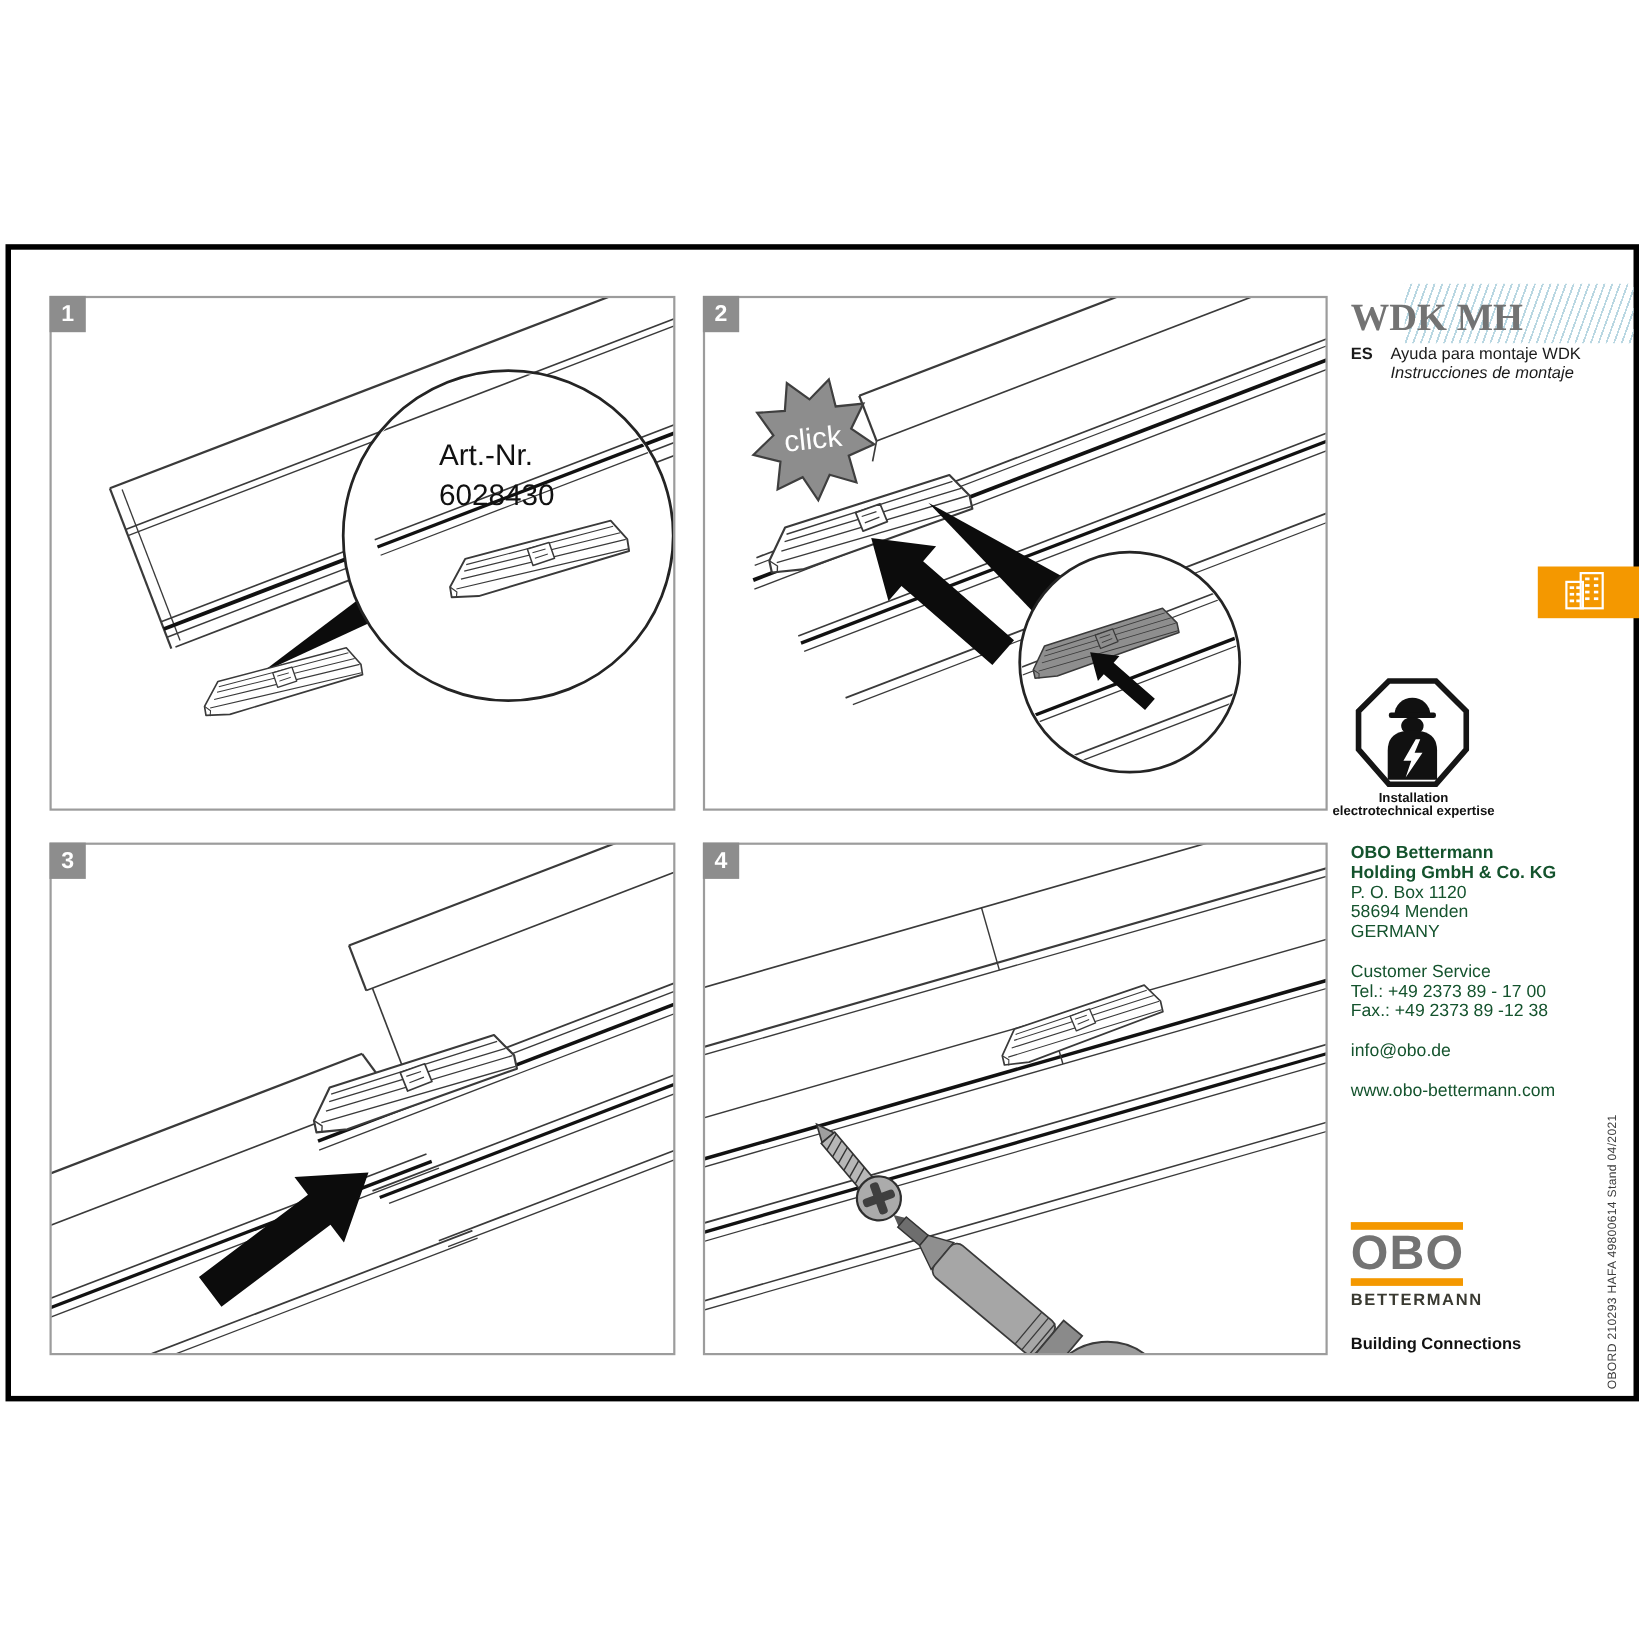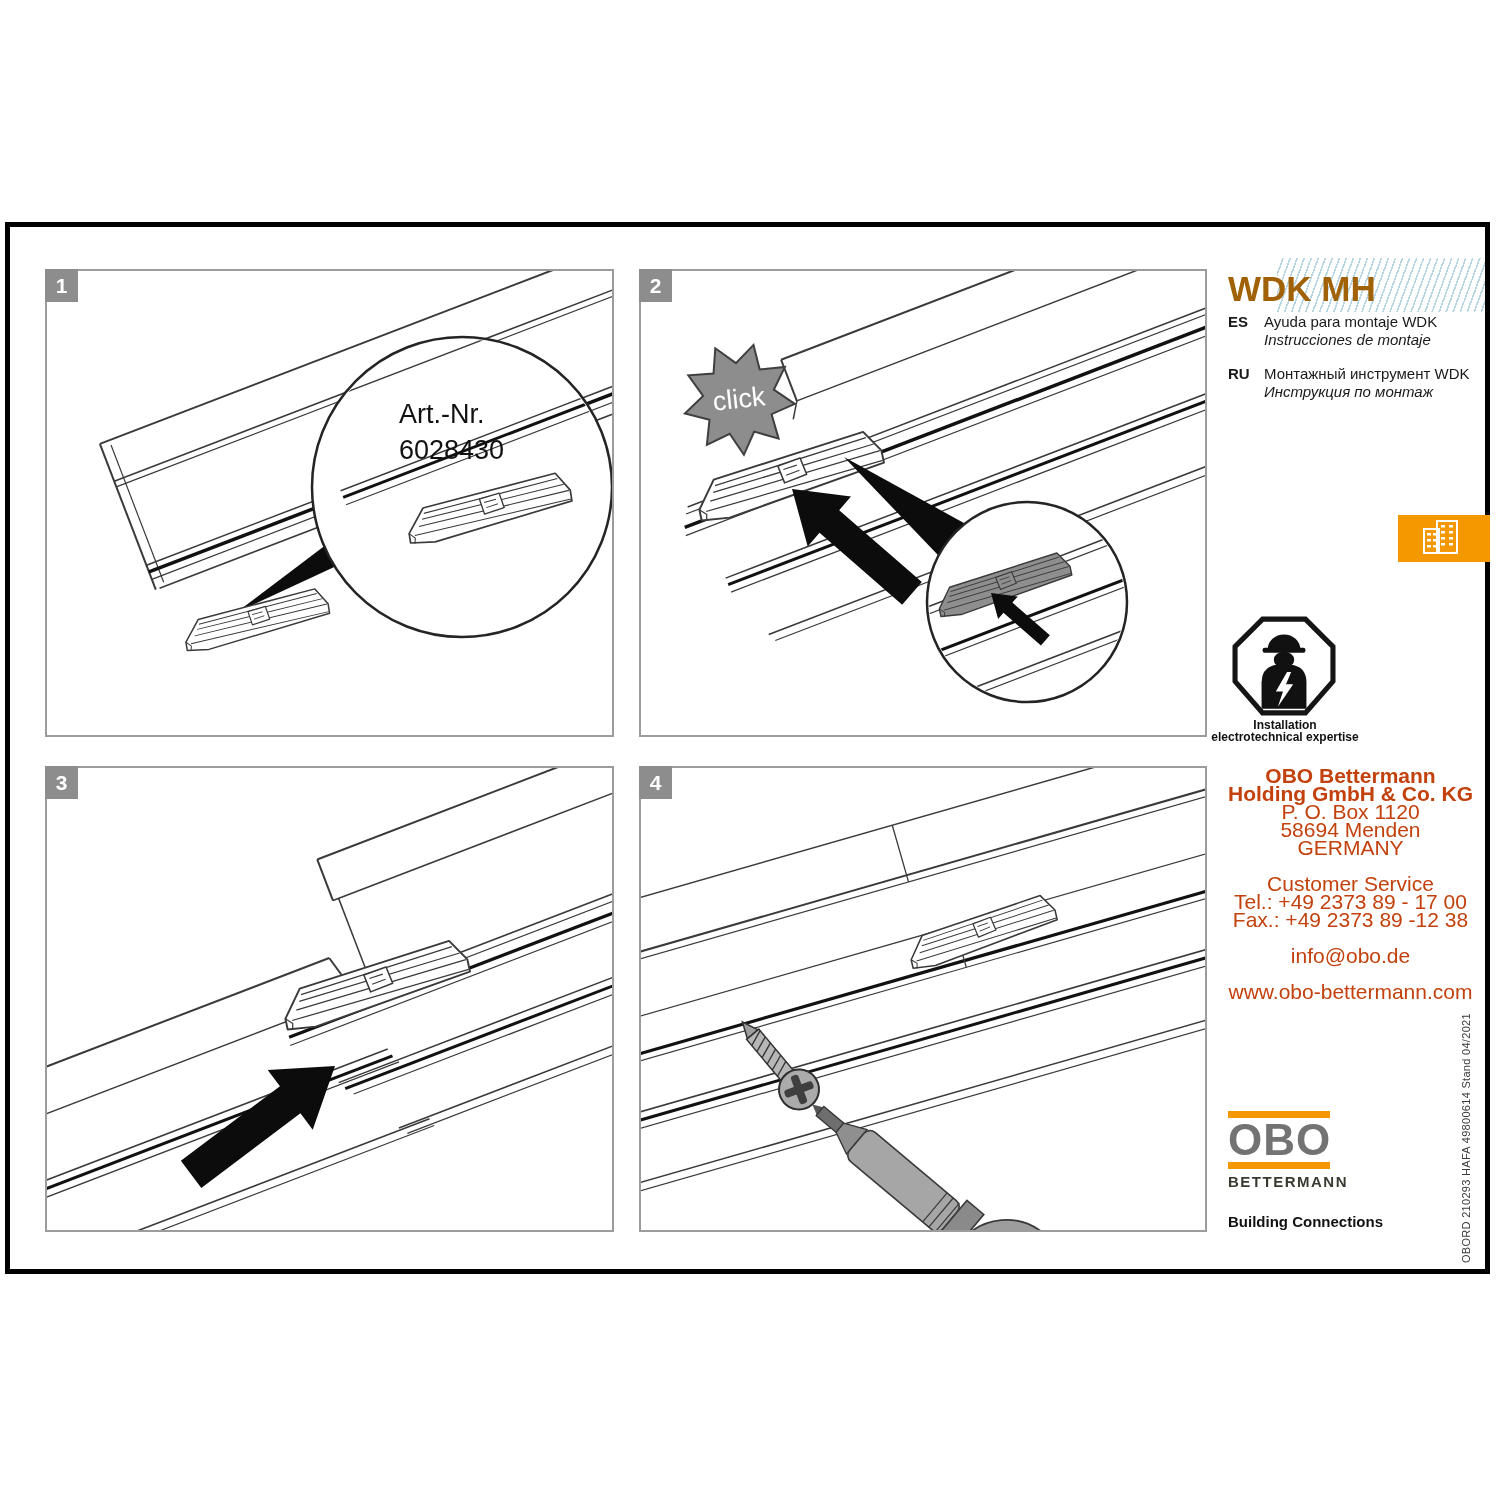--- a/index.html
+++ b/index.html
@@ -14,33 +14,33 @@
   .panel{position:absolute;border:2px solid #9c9c9c;background:#fff;}
   .panel svg{position:absolute;left:0;top:0;width:100%;height:100%;}
   .badge{
     position:absolute;left:-2px;top:-2px;width:33px;height:33px;background:#8d8d8d;
     color:#fff;font-weight:bold;font-size:21px;line-height:33px;text-align:center;z-index:3;
   }
   .hatch{
     position:absolute;left:1267px;top:31px;width:208px;height:54px;
     background:repeating-linear-gradient(110deg,rgba(0,0,0,0) 0 5px,#B9D7E2 5px 6.6px);
   }
-  .title{position:absolute;left:1218px;top:42px;font-size:35px;font-weight:700;color:#a16207;}
+  .title{position:absolute;left:1218px;top:42px;font-size:35px;font-weight:700;color:#737373;font-family:Liberation Serif, serif;}
   .langs{position:absolute;left:1218px;top:86px;width:250px;}
   .lang{display:flex;margin-bottom:16px;}
   .lang-code{width:36px;font-size:15px;font-weight:bold;line-height:18px;}
   .lang-lines{font-size:15px;line-height:18px;}
   .lang-sub{font-style:italic;}
   .chip{position:absolute;left:1388px;top:288px;width:92px;height:47px;background:#F49800;}
   .octagon{position:absolute;left:1220px;top:388px;width:108px;height:102px;}
   .expertise{
     position:absolute;left:1190px;top:492px;width:170px;text-align:center;
     font-size:12px;font-weight:bold;line-height:12px;color:#111;
   }
-  .company{position:absolute;left:1218px;top:540px;font-size:21px;line-height:18px;color:#c2410c;text-align:center;}
+  .company{position:absolute;left:1218px;top:540px;font-size:16px;line-height:18px;color:#14532d;}
   .company .b{font-weight:bold;}
   .company .gap{margin-top:18px;}
   .logo{position:absolute;left:1218px;top:884px;width:120px;}
   .logo-bar{width:102px;height:7px;background:#F49800;}
   .logo-obo{
     width:102px;text-align:center;font-size:44px;line-height:44px;font-weight:800;
     color:#737373;letter-spacing:1px;
   }
   .logo-bett{font-size:15px;font-weight:800;letter-spacing:1.5px;color:#3a3a31;margin-top:4px;text-align:right;}
   .tagline{position:absolute;left:1218px;top:986px;font-size:15px;font-weight:bold;color:#111;}
@@ -229,27 +229,20 @@
   <div class="title">WDK MH</div>
 
   <div class="langs">
     <div class="lang">
       <div class="lang-code">ES</div>
       <div class="lang-lines">
         <div>Ayuda para montaje WDK</div>
         <div class="lang-sub">Instrucciones de montaje</div>
       </div>
     </div>
-    <div class="lang">
-      <div class="lang-code">RU</div>
-      <div class="lang-lines">
-        <div>Монтажный инструмент WDK</div>
-        <div class="lang-sub">Инструкция по монтаж</div>
-      </div>
-    </div>
   </div>
 
   <div class="chip">
     <svg viewBox="0 0 92 47" style="width:100%;height:100%;">
       <g stroke="#fff" stroke-width="2" fill="none">
         <rect x="26" y="14" width="15" height="24"></rect>
         <rect x="39" y="6" width="20" height="32"></rect>
       </g>
       <g fill="#fff">
         <rect x="43" y="10" width="4" height="2.5"></rect>

